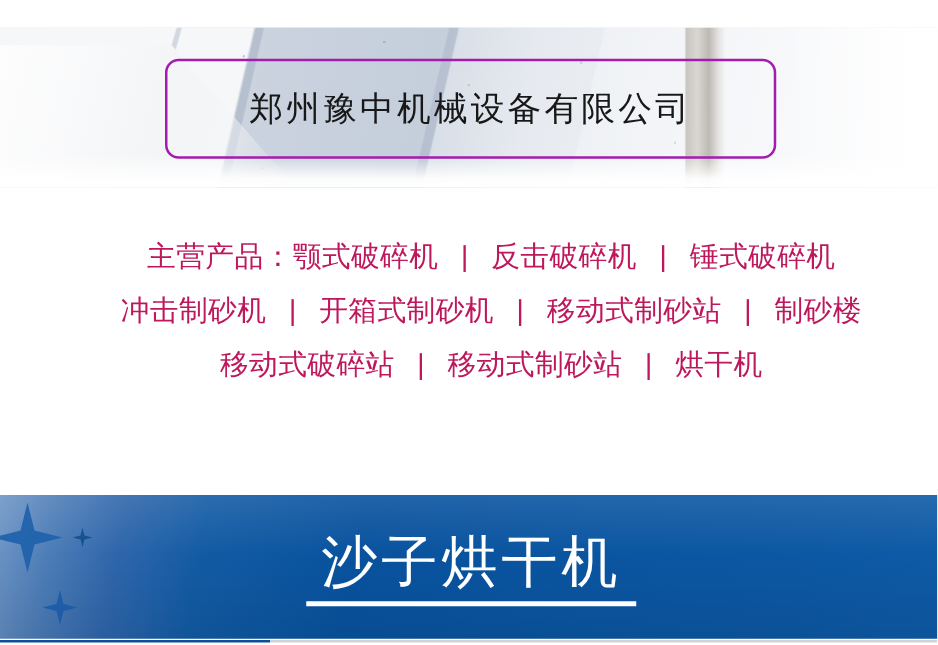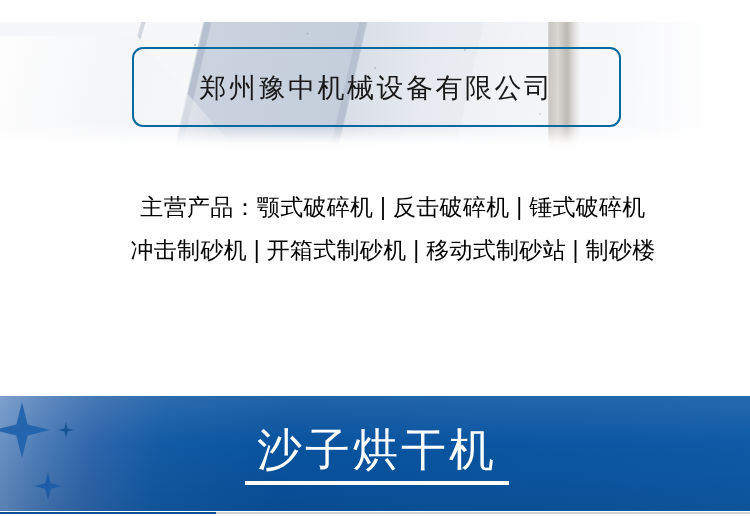--- a/index.html
+++ b/index.html
@@ -108,21 +108,21 @@
     height: 100%;
     background: linear-gradient(90deg, rgba(255,255,255,0) 0%, rgba(255,255,255,.85) 70%, #ffffff 100%);
   }
 
   .company-box {
     position: absolute;
     left: 132px;
     top: 25px;
     width: 489px;
     height: 80px;
-    border: 2px solid #0369a1;
+    border: 2px solid #a21caf;
     border-radius: 11px;
     box-sizing: border-box;
     display: flex;
     align-items: center;
     justify-content: center;
   }
   .company-name {
     font-family: "DejaVu Serif", "Liberation Serif", serif;
     font-size: 27px;
     letter-spacing: 2.5px;
@@ -133,24 +133,24 @@
 
   
   .products {
     position: absolute;
     left: 0;
     top: 186px;
     width: 750px;
     text-align: center;
   }
   .product-line {
-    font-family: Liberation Sans, sans-serif;
+    font-family: Liberation Mono, monospace;
     font-size: 23px;
     line-height: 43px;
-    color: #000000;
+    color: #be185d;
     letter-spacing: 0.3px;
     white-space: nowrap;
     margin-left: 36px;
   }
 
   
   .title-banner {
     position: absolute;
     left: 0;
     top: 396px;
@@ -246,20 +246,21 @@
     <div class="hero-fade"></div>
 
     <div class="company-box">
       <div class="company-name">郑州豫中机械设备有限公司</div>
     </div>
   </div>
 
   <div class="products">
     <div class="product-line">主营产品：颚式破碎机 | 反击破碎机 | 锤式破碎机</div>
     <div class="product-line">冲击制砂机 | 开箱式制砂机 | 移动式制砂站 | 制砂楼</div>
+    <div class="product-line">移动式破碎站 | 移动式制砂站 | 烘干机</div>
   </div>
 
   <div class="title-banner">
     <div class="banner-sheen"></div>
     <div class="star star-a"></div>
     <div class="star star-b"></div>
     <div class="star star-c"></div>
 
     <div class="banner-title-wrap">
       <div class="banner-title">沙子烘干机</div>

